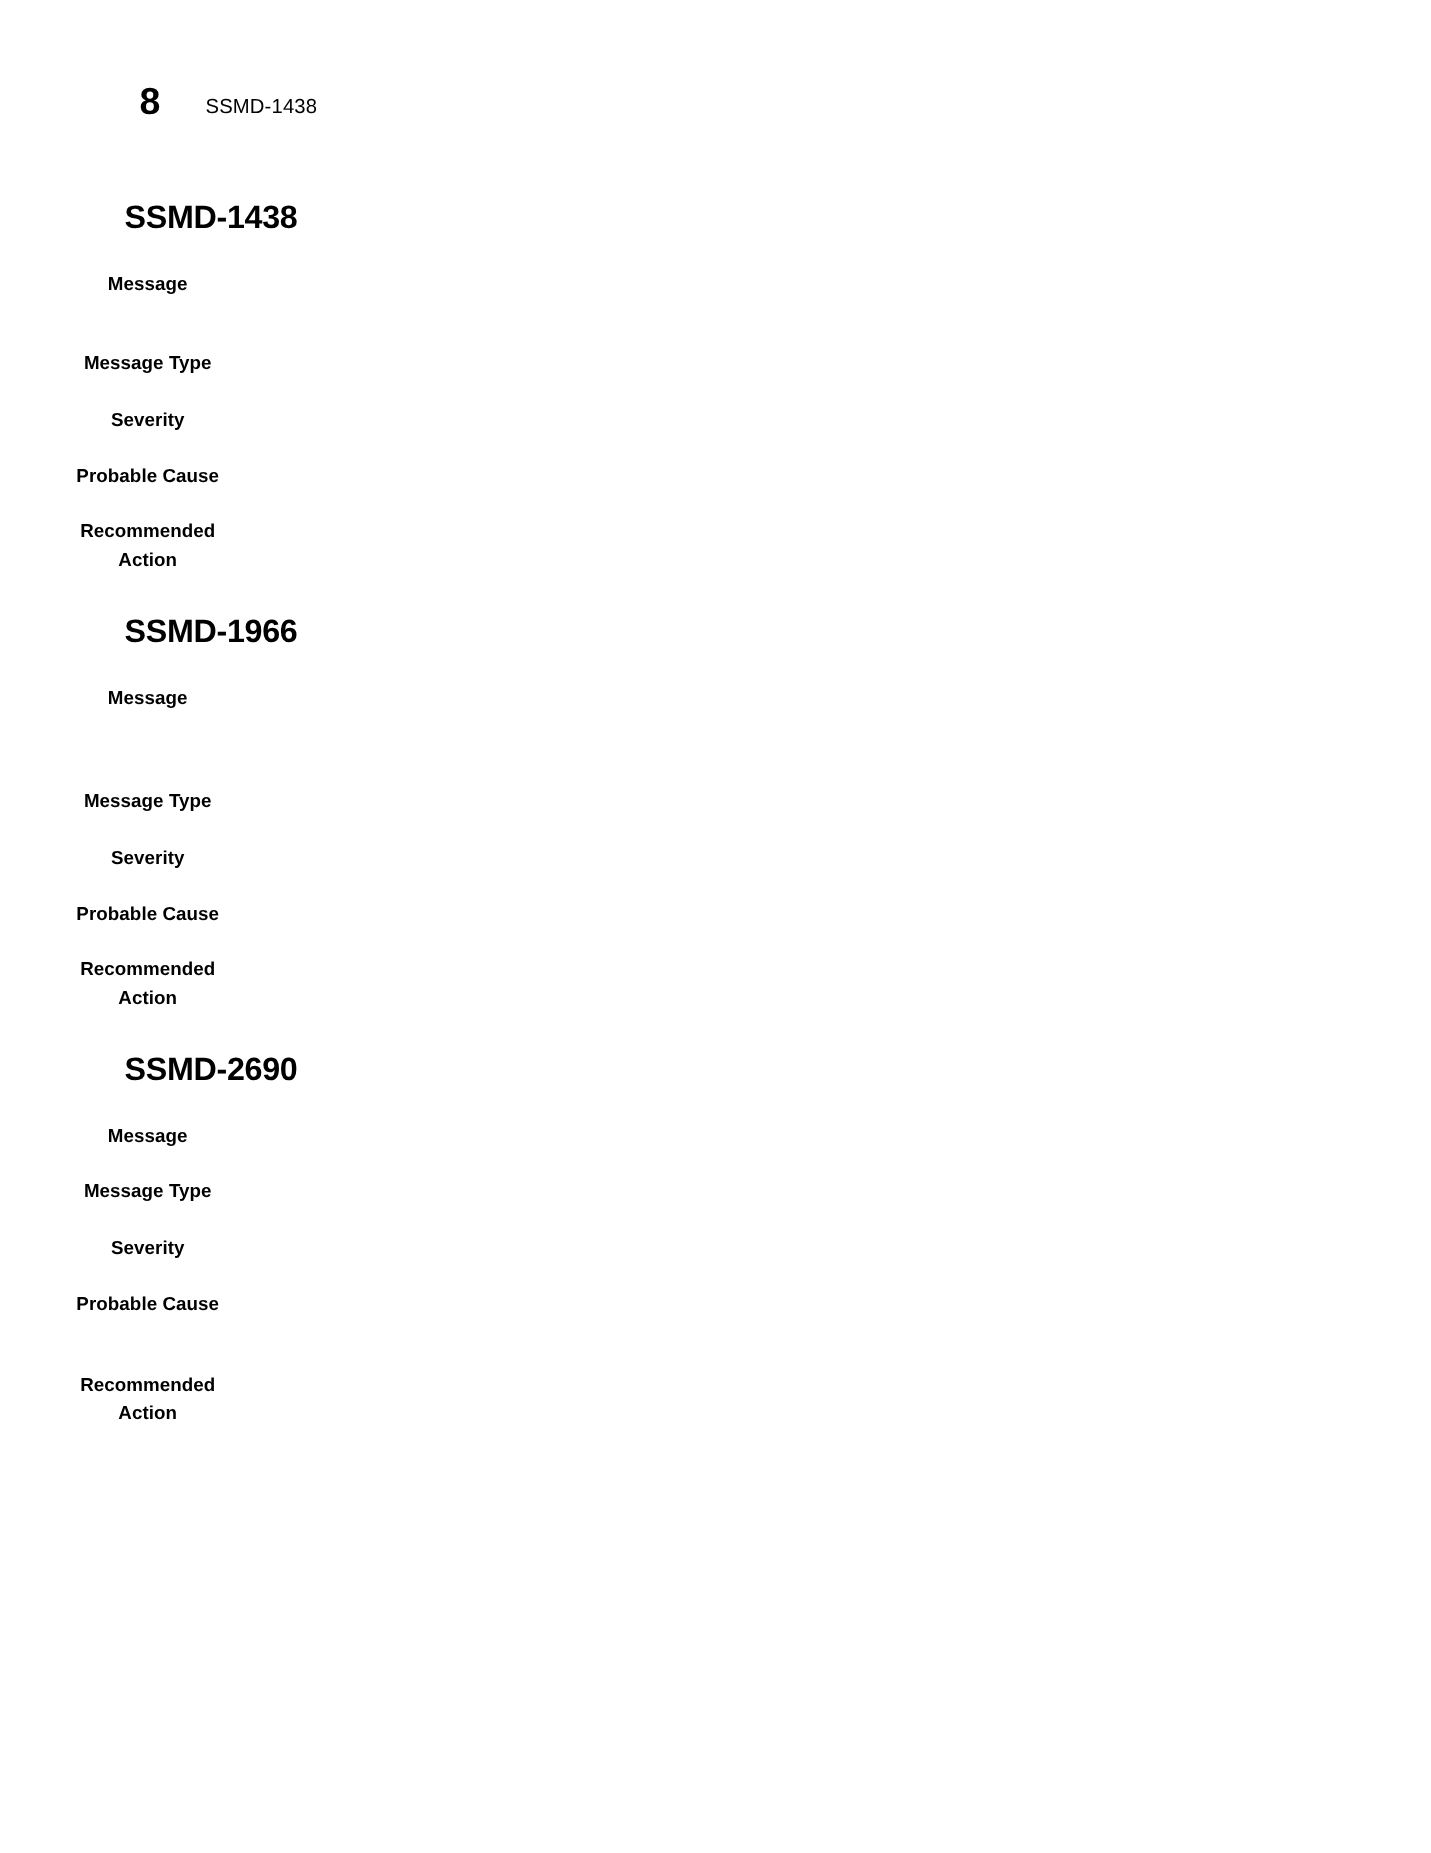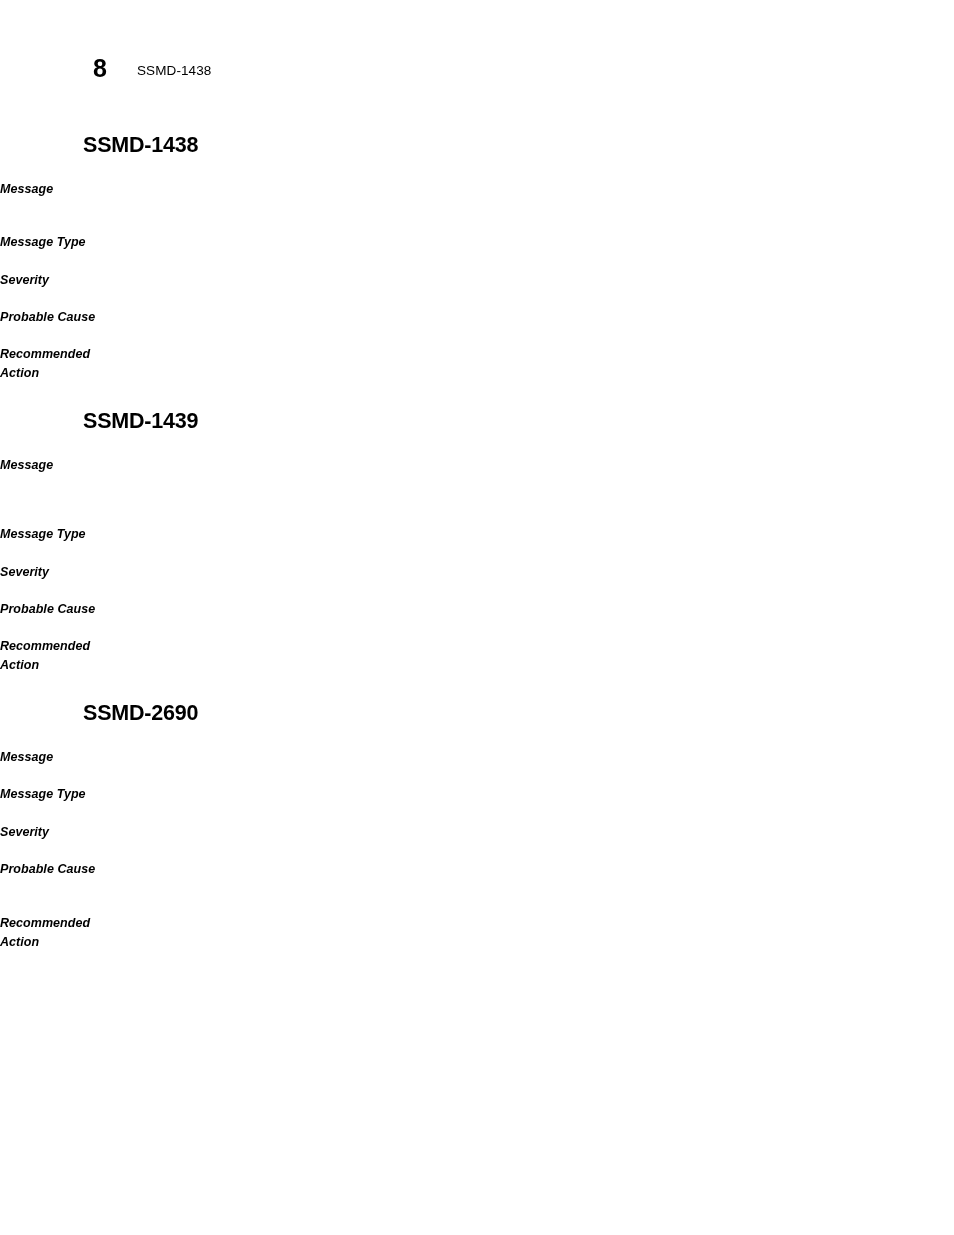--- a/index.html
+++ b/index.html
@@ -77,27 +77,26 @@
   .field-row {
     position: absolute;
     left: 0;
     width: 954px;
   }
   .field-label {
     position: absolute;
     left: 0;
     top: 0;
     width: 197px;
-    text-align: left;
+    text-align: center;
     font-size: 12.5px;
     font-weight: bold;
     line-height: 19px;
     letter-spacing: 0.05px;
     white-space: pre-line;
-    font-style: italic;
   }
   .field-value {
     position: absolute;
     left: 213px;
     top: 0;
     width: 700px;
     text-align: left;
     font-size: 12.5px;
     font-weight: normal;
     line-height: 19px;
@@ -133,21 +132,21 @@
           <div class="field-label">Probable Cause</div>
           <div class="field-value"></div>
         </div>
         <div class="field-row" style="top: 213px;">
           <div class="field-label">Recommended
 Action</div>
           <div class="field-value"></div>
         </div>
       </div>
       <div class="section" style="top: 408px;">
-        <div class="section-heading">SSMD-1439</div>
+        <div class="section-heading">SSMD-1966</div>
         <div class="field-row" style="top: 48px;">
           <div class="field-label">Message</div>
           <div class="field-value"></div>
         </div>
         <div class="field-row" style="top: 117px;">
           <div class="field-label">Message Type</div>
           <div class="field-value"></div>
         </div>
         <div class="field-row" style="top: 155px;">
           <div class="field-label">Severity</div>

